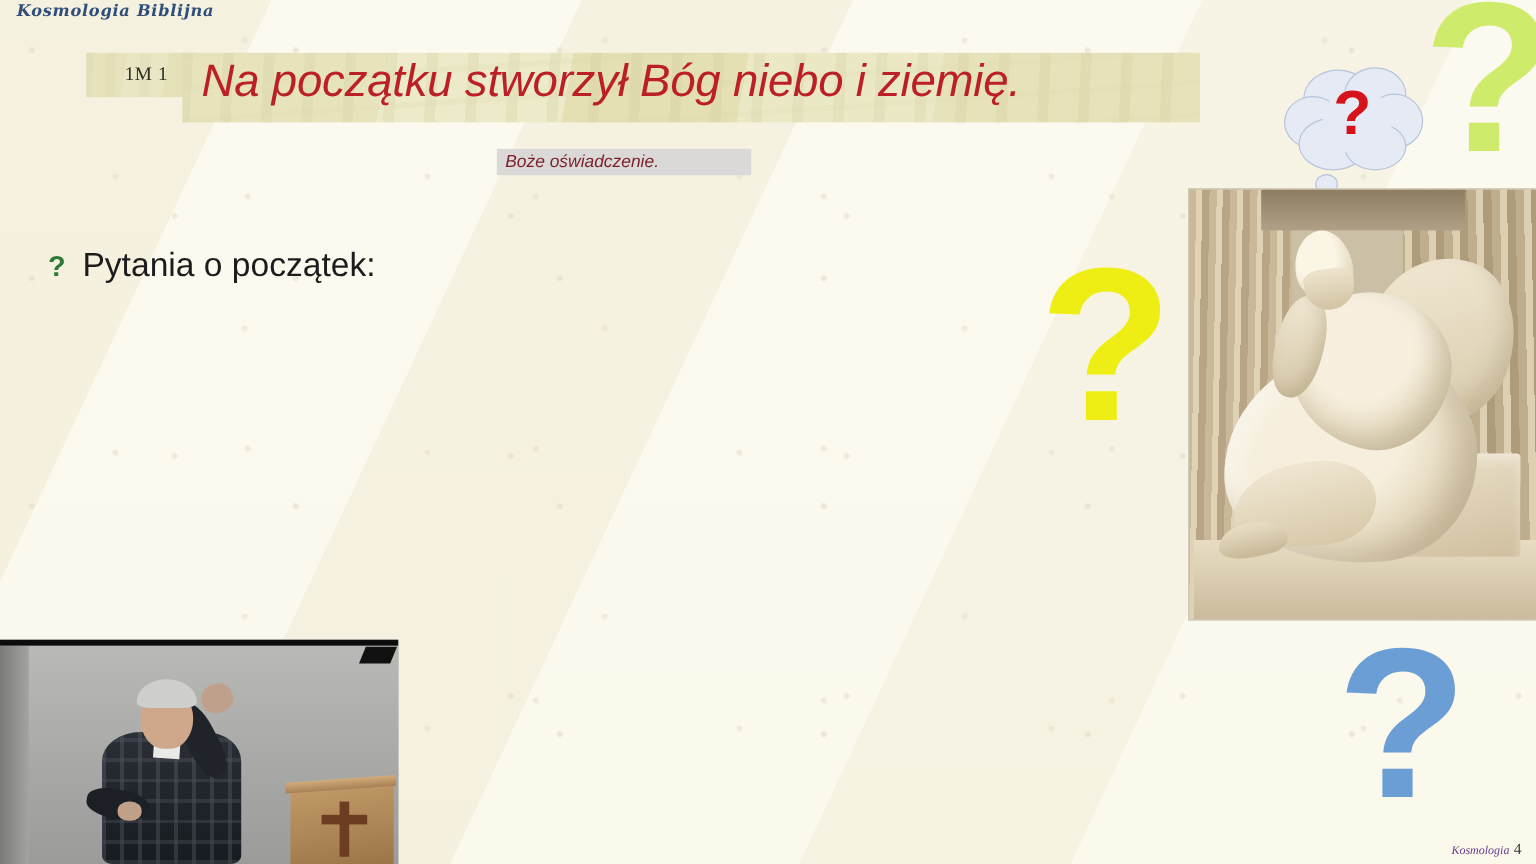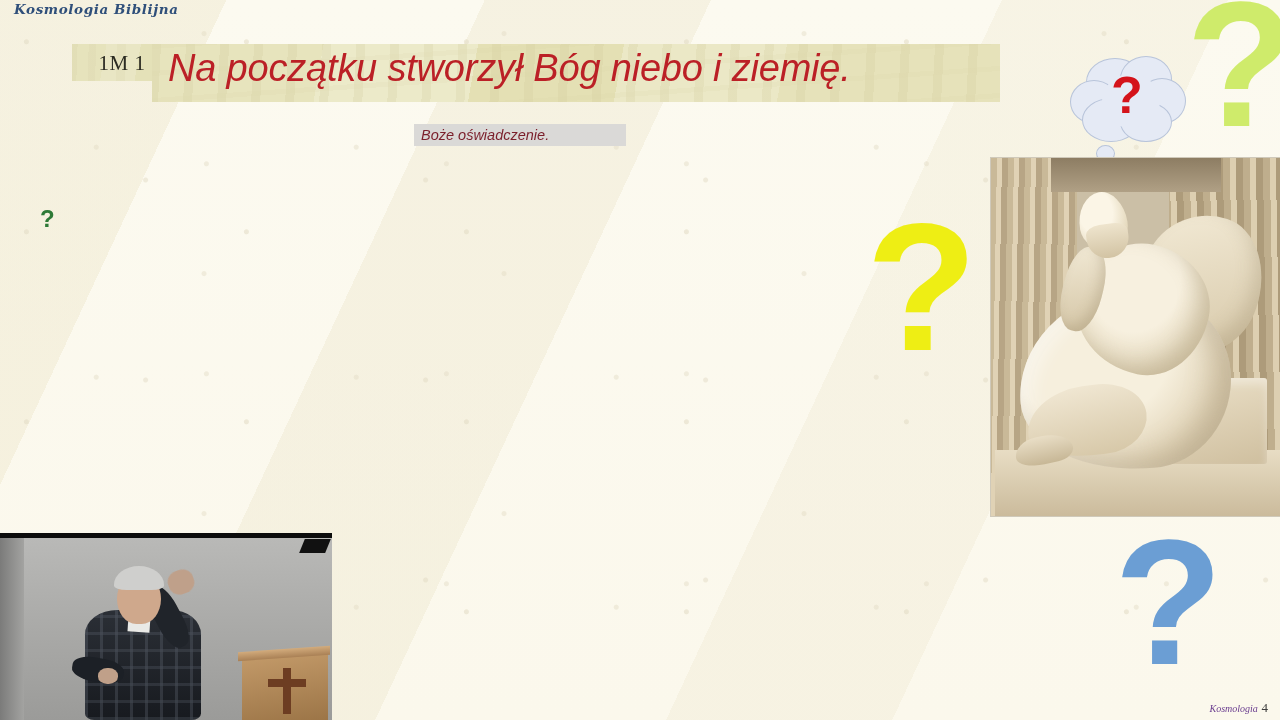--- a/index.html
+++ b/index.html
@@ -43,21 +43,21 @@
   }
   #refband .tex{position:absolute;inset:0;opacity:.35;
     background-image:
       linear-gradient(92deg,rgba(206,200,156,.6) 0 6%,transparent 6% 18%,
                       rgba(206,200,156,.5) 18% 26%,transparent 26% 48%,
                       rgba(210,204,160,.5) 48% 58%,transparent 58% 100%);
   }
   #reftext{
     position:absolute;left:80px;top:47px;width:84px;height:32px;
     display:flex;align-items:center;justify-content:center;
-    font-family:"Liberation Serif", serif;font-size:21px;color:#2b2b22;
+    font-family:"Liberation Serif", serif;font-size:16px;color:#2b2b22;
     letter-spacing:.5px;white-space:nowrap;
   }
 
   
   #titleband{
     position:absolute;left:152px;top:44px;width:848px;height:58px;
     background:linear-gradient(100deg,#e7e4bd 0 20%,#eceac9 20% 38%,#e4e0b4 38% 55%,
                                #ebe8c6 55% 74%,#e6e2ba 74% 100%);
   }
   #titleband .tex{position:absolute;inset:0;opacity:.40;
@@ -234,20 +234,21 @@
   <div id="titleband">
     <div class="tex"></div>
   </div>
   <div id="titletext">Na początku stworzył Bóg niebo i ziemię.</div>
 
   <div id="subband"></div>
   <div id="subtext">Boże oświadczenie.</div>
 
   <div id="bullet">
     <span class="mark">?</span>
+    <span class="txt">Pytania o początek:</span>
   </div>
 
   <div class="qbig" id="q-green">?</div>
   <div class="qbig" id="q-yellow">?</div>
   <div class="qbig" id="q-blue">?</div>
 
   <div id="bubble">
     <div class="lobe" style="left:18px;top:2px;width:56px;height:46px;"></div>
     <div class="lobe" style="left:52px;top:0px;width:50px;height:44px;"></div>
     <div class="lobe" style="left:2px;top:24px;width:46px;height:42px;"></div>

